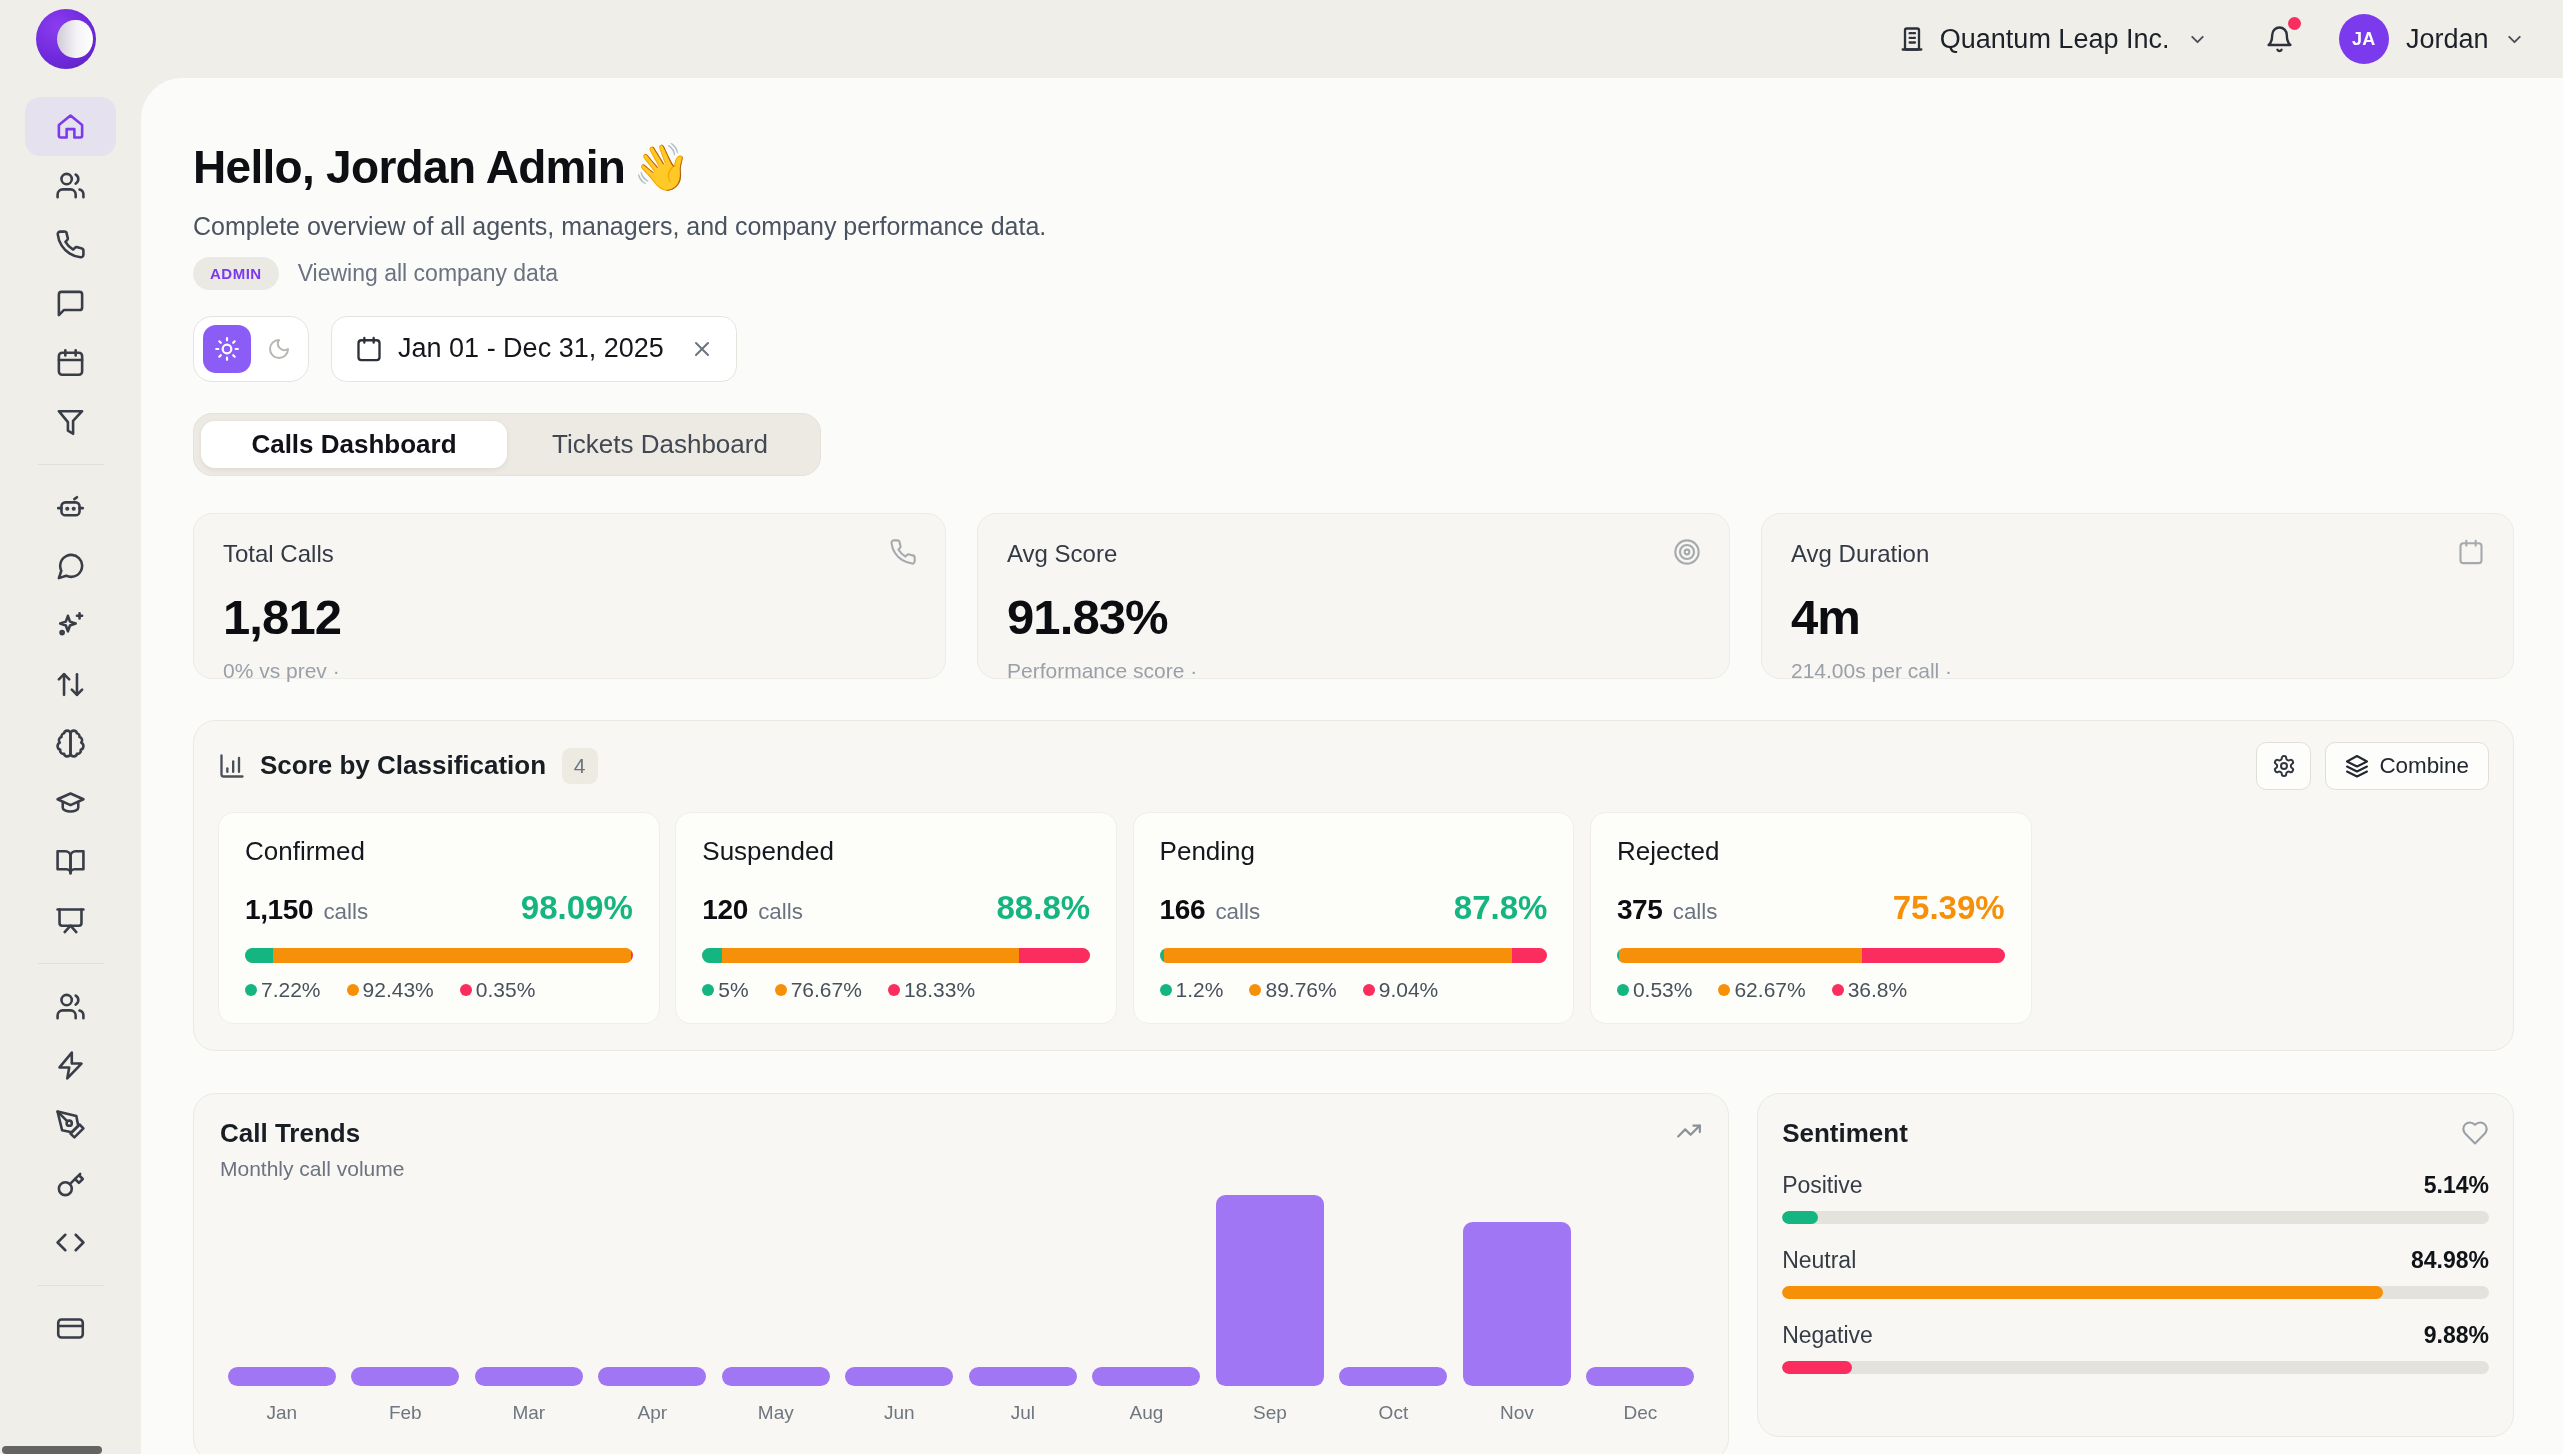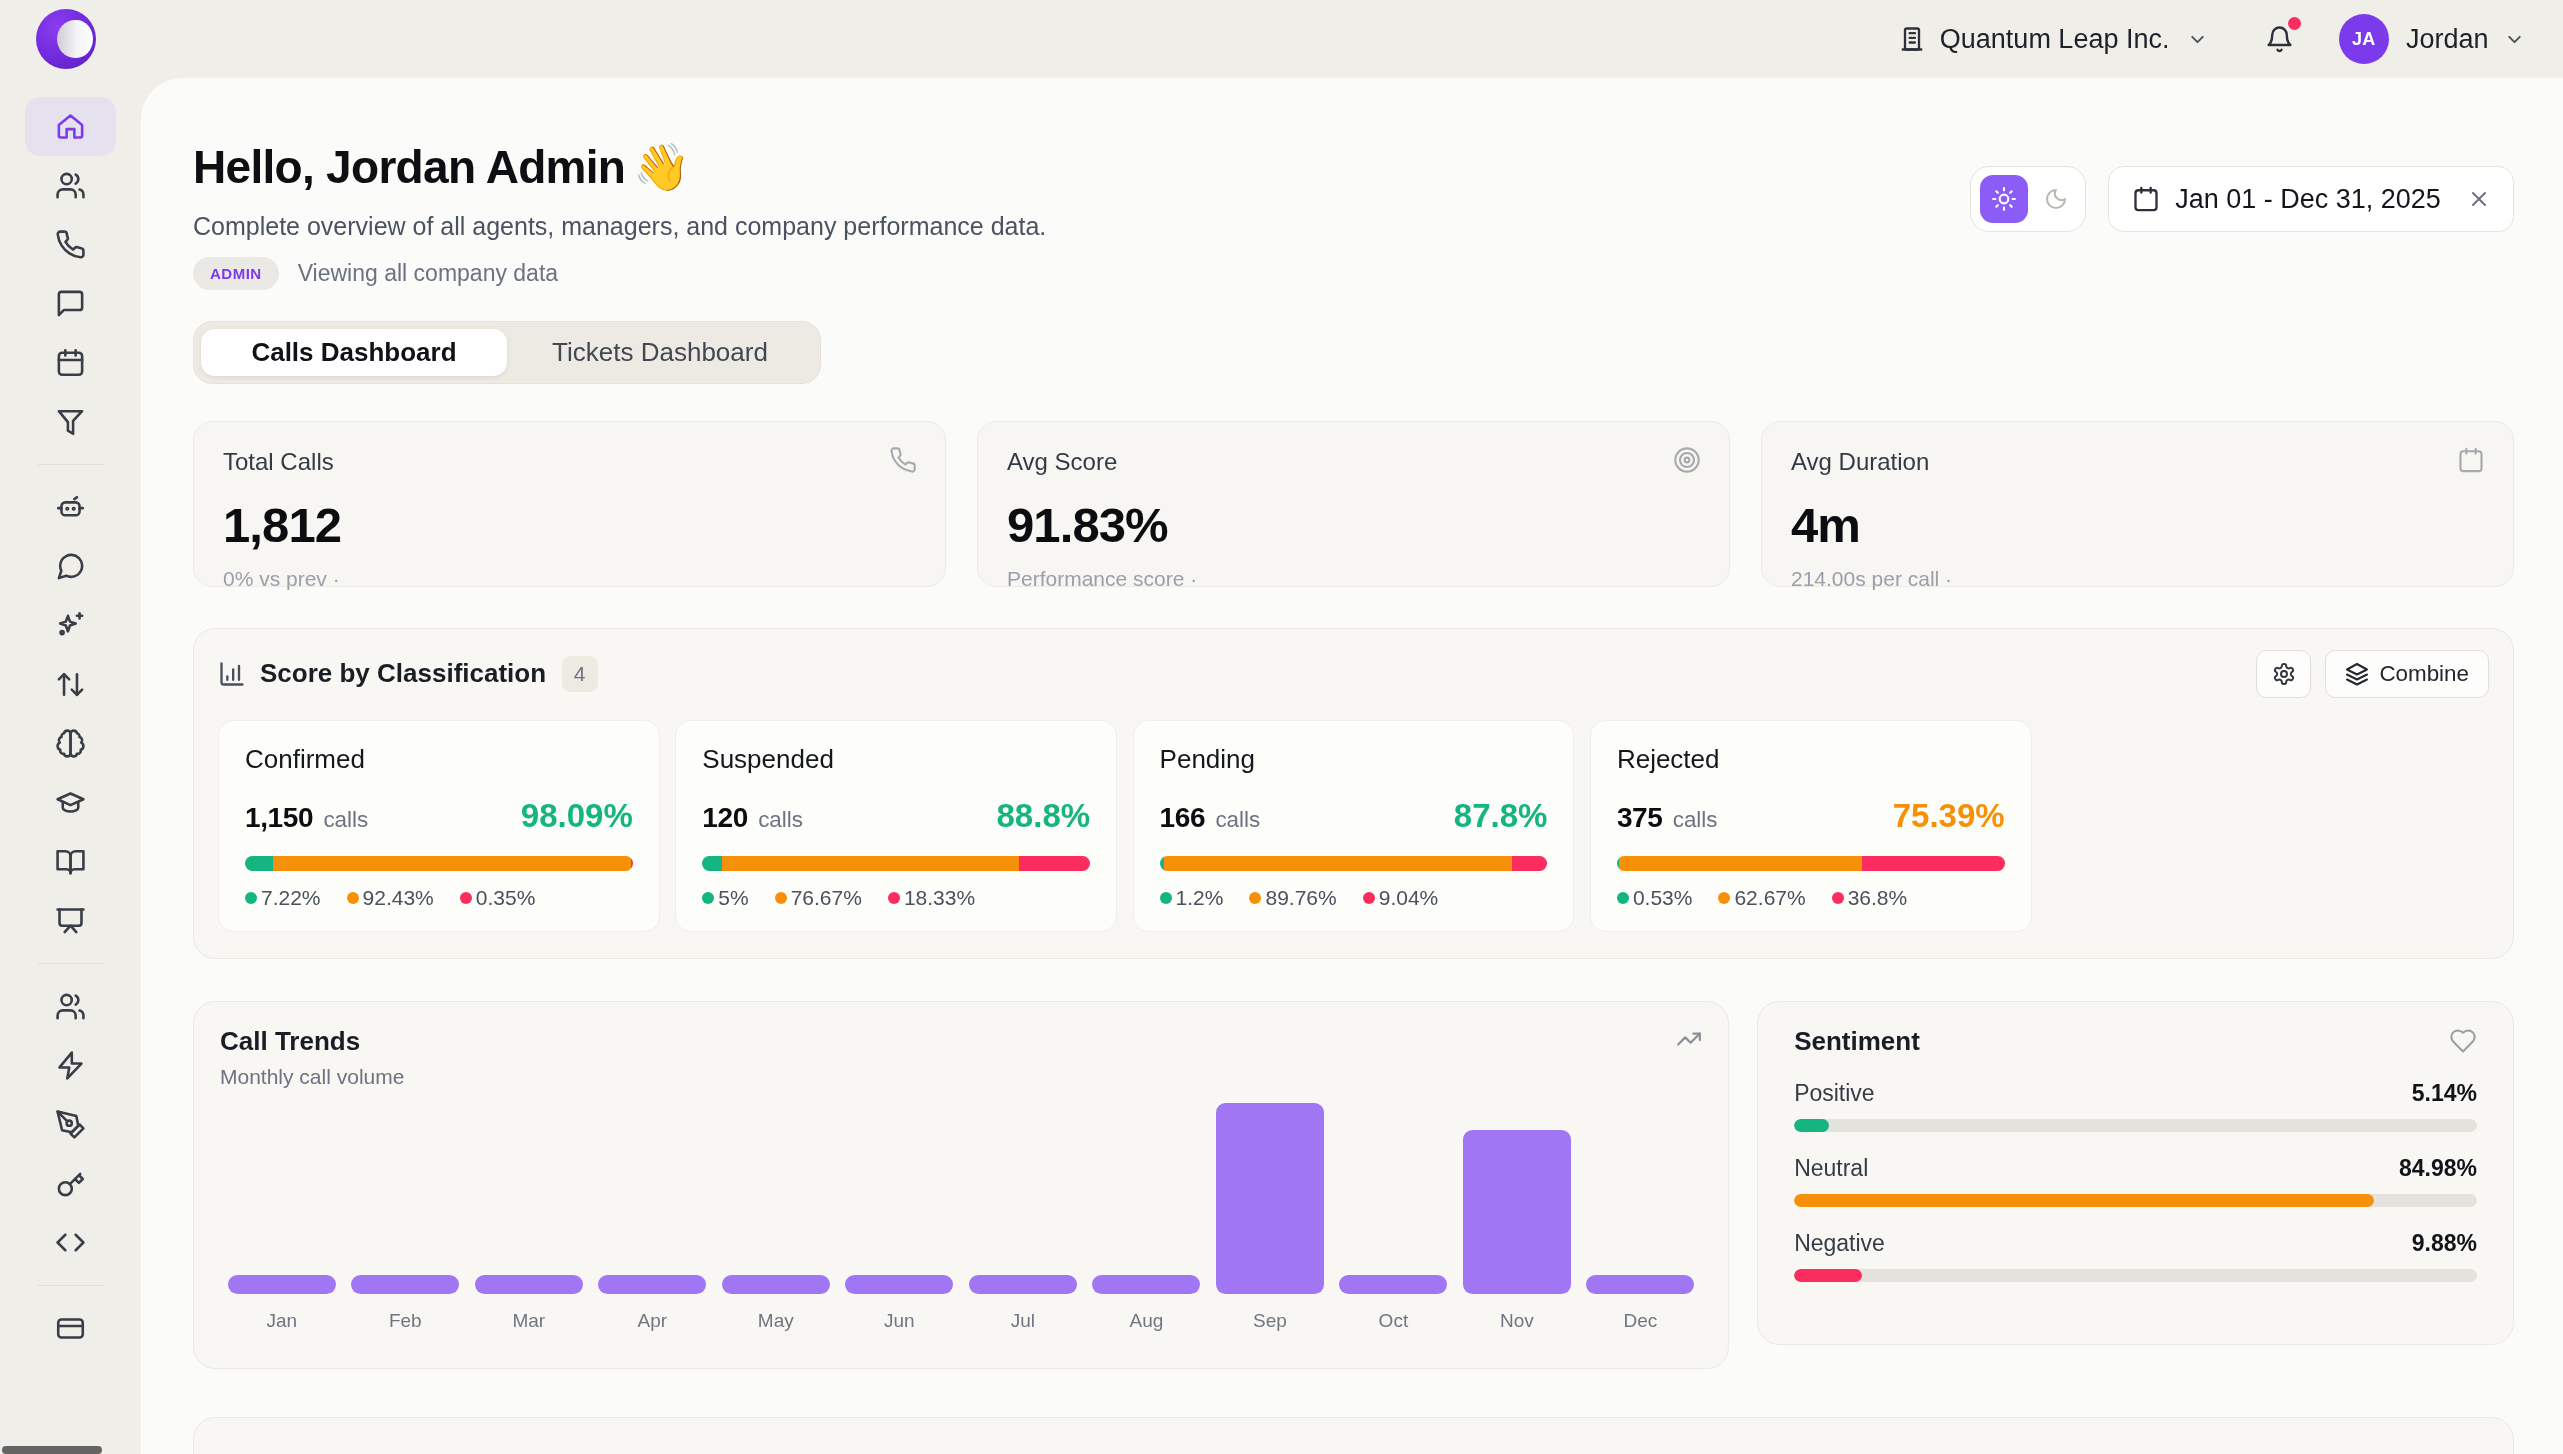--- a/index.html
+++ b/index.html
@@ -28,21 +28,21 @@
 
   
   .sidebar { position:absolute; top:78px; left:0; bottom:0; width:141px; display:flex; flex-direction:column; align-items:center; padding-top:19px; }
   .side-item { width:91px; height:59px; display:flex; align-items:center; justify-content:center; color:#383d47; border-radius:15.5px; cursor:pointer; flex:0 0 auto; }
   .side-item.active { background:#e5e1ee; color:#7c3aed; }
   .side-divider { width:66px; height:0; border-top:1.7px solid #e2dfd8; margin:13px 0; flex:0 0 auto; }
 
   
   .main { position:absolute; top:78px; left:141px; right:0; bottom:0; background:#fbfbf9; border-top-left-radius:41px; padding:62px 49px 0 52px; overflow:hidden; }
 
-  .head-row { display:flex; justify-content:space-between; align-items:flex-start; }
+  .head-row { display:flex; justify-content:space-between; align-items:flex-start;flex-direction:column; }
   .greeting { font-size:46px; font-weight:700; color:#0d0f13; letter-spacing:-0.7px; }
   .wave { margin-left:8.6px; color:#f2b23d; }
   .subtitle { margin-top:18px; font-size:25px; color:#4b5361; }
   .badge-row { margin-top:16.4px; display:flex; align-items:center; }
   .role-badge { background:#ebe9e4; color:#7c3aed; font-size:15px; font-weight:700; letter-spacing:0.5px; border-radius:861px; padding:7.8px 17px; }
   .viewing { margin-left:19px; font-size:23px; color:#6b7280; }
 
   .head-controls { display:flex; align-items:center; gap:22.4px; margin-top:26px; }
   .theme-toggle { background:#ffffff; border:1.7px solid #e7e4de; border-radius:19px; height:66px; display:flex; align-items:center; padding:0 8.6px; gap:8.6px; }
   .theme-sun { width:48px; height:48px; border-radius:13px; background:#8b5cf6; color:#fff; display:flex; align-items:center; justify-content:center; cursor:pointer; }
@@ -90,21 +90,21 @@
   .trend-panel { background:#f8f7f3; border:1.7px solid #ebe9e2; border-radius:22.4px; padding:24px 26px 15.5px 26px; height:368px; position:relative; }
   .trend-panel .ttl, .sent-panel .ttl, .perf-panel .ttl { font-size:26px; font-weight:700; color:#191d24; }
   .trend-panel .sub { margin-top:8.6px; font-size:21px; color:#6b7280; }
   .corner-icon { position:absolute; top:24px; right:26px; color:#8a9097; }
   .plot { margin-top:14px; height:191px; display:flex; align-items:flex-end; }
   .bar-col { flex:1; padding:0 7.8px; height:100%; display:flex; align-items:flex-end; }
   .vbar { width:100%; background:#a176f5; border-radius:9.5px; }
   .month-row { margin-top:15.5px; display:flex; }
   .month-row div { flex:1; text-align:center; font-size:19px; color:#6f7680; }
 
-  .sent-panel { background:#f8f7f3; border:1.7px solid #ebe9e2; border-radius:22.4px; padding:24px 36px; height:344px; position:relative; }
+  .sent-panel { background:#f8f7f3; border:1.7px solid #ebe9e2; border-radius:22.4px; padding:24px 24px; height:344px; position:relative; }
   .sent-row { margin-top:23px; }
   .sent-top { display:flex; justify-content:space-between; align-items:baseline; }
   .sent-label { font-size:23px; color:#363c46; }
   .sent-val { font-size:23px; font-weight:700; color:#101318; }
   .sent-track { margin-top:12px; height:13px; border-radius:7px; background:#e3e2dc; overflow:hidden; }
   .sent-fill { height:100%; border-radius:7px; }
 
   
   .perf-panel { margin-top:48px; background:#f8f7f3; border:1.7px solid #ebe9e2; border-radius:22.4px; padding:28px 26px; height:362px; position:relative; }
 

